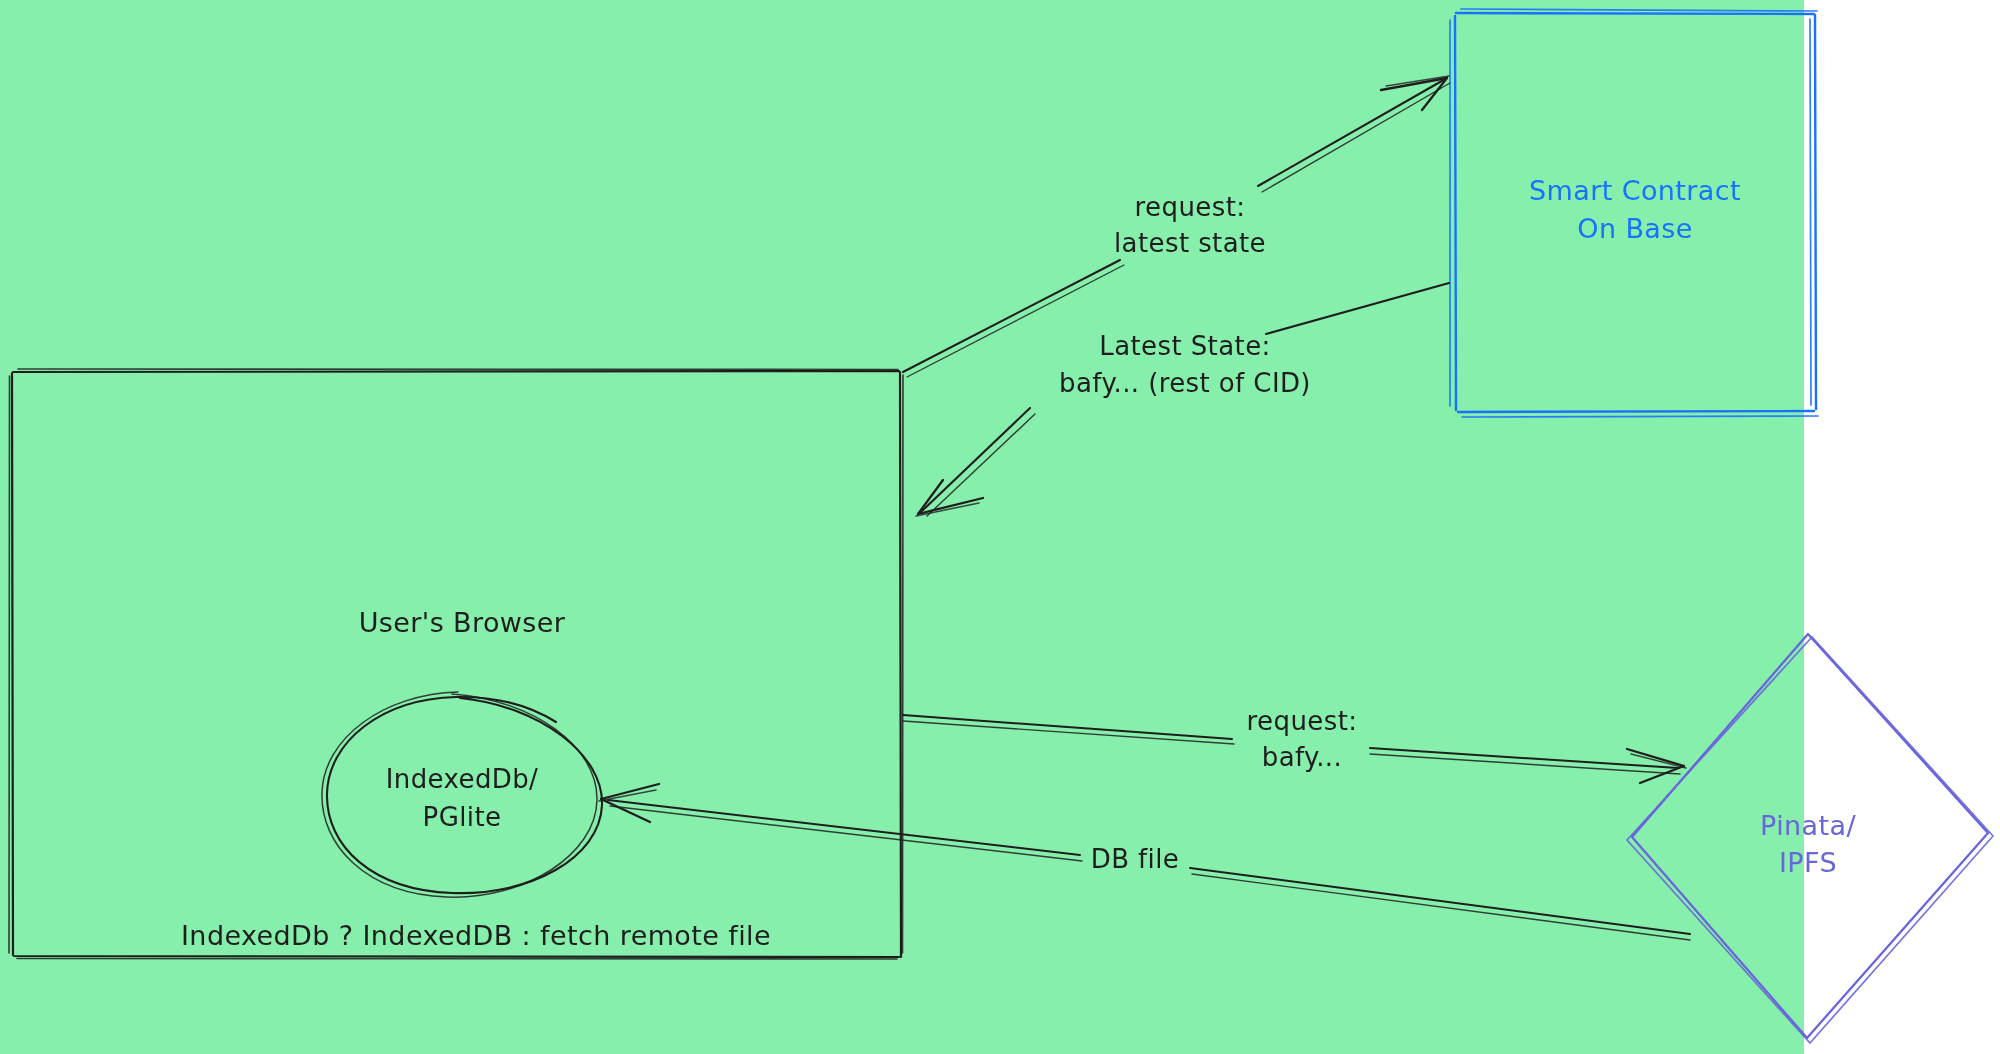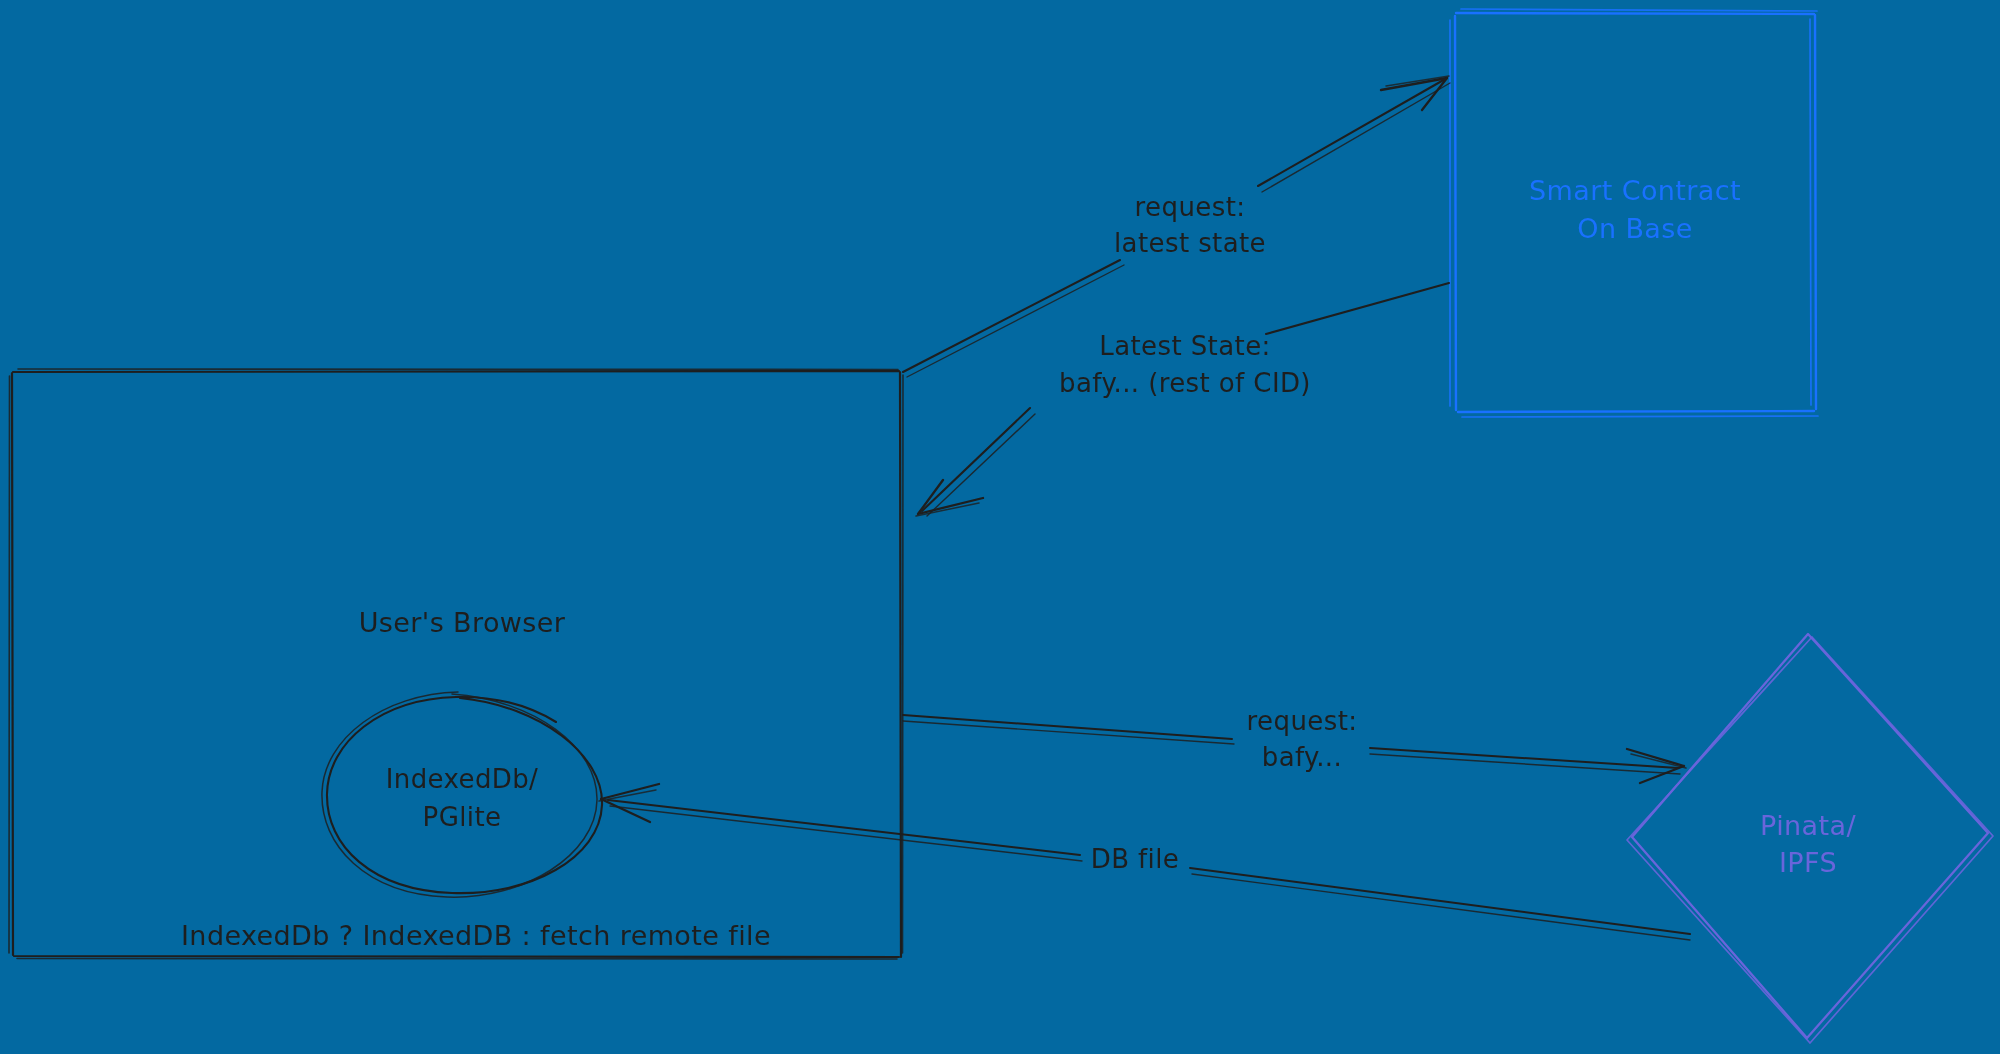--- a/index.html
+++ b/index.html
@@ -8,23 +8,23 @@
     background: #ffffff;
   }
   body {
     width: 2000px;
     height: 1054px;
     overflow: hidden;
     font-family: "DejaVu Sans", sans-serif;
   }
   #canvas {
     position: relative;
-    width: 2000px;
+    width: 1804px;
     height: 1054px;
-    background: #0369a1;
+    background: #86efac;
   }
   svg#scene {
     position: absolute;
     top: 0; left: 0;
     width: 2000px;
     height: 1054px;
   }
   .hand-text {
     font-family: "DejaVu Sans", sans-serif;
     font-weight: 400;

